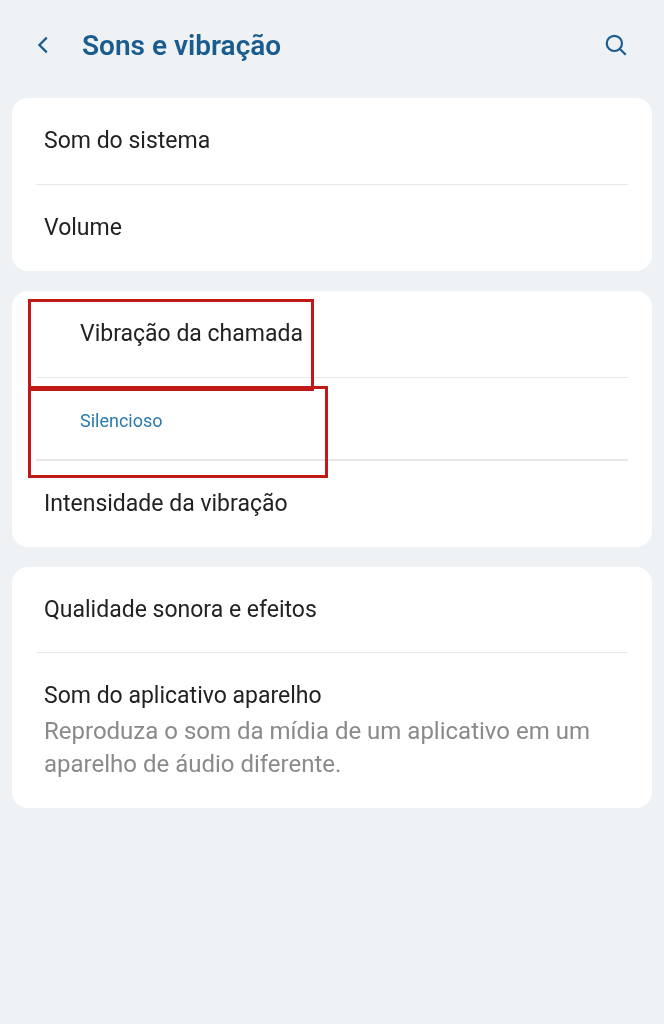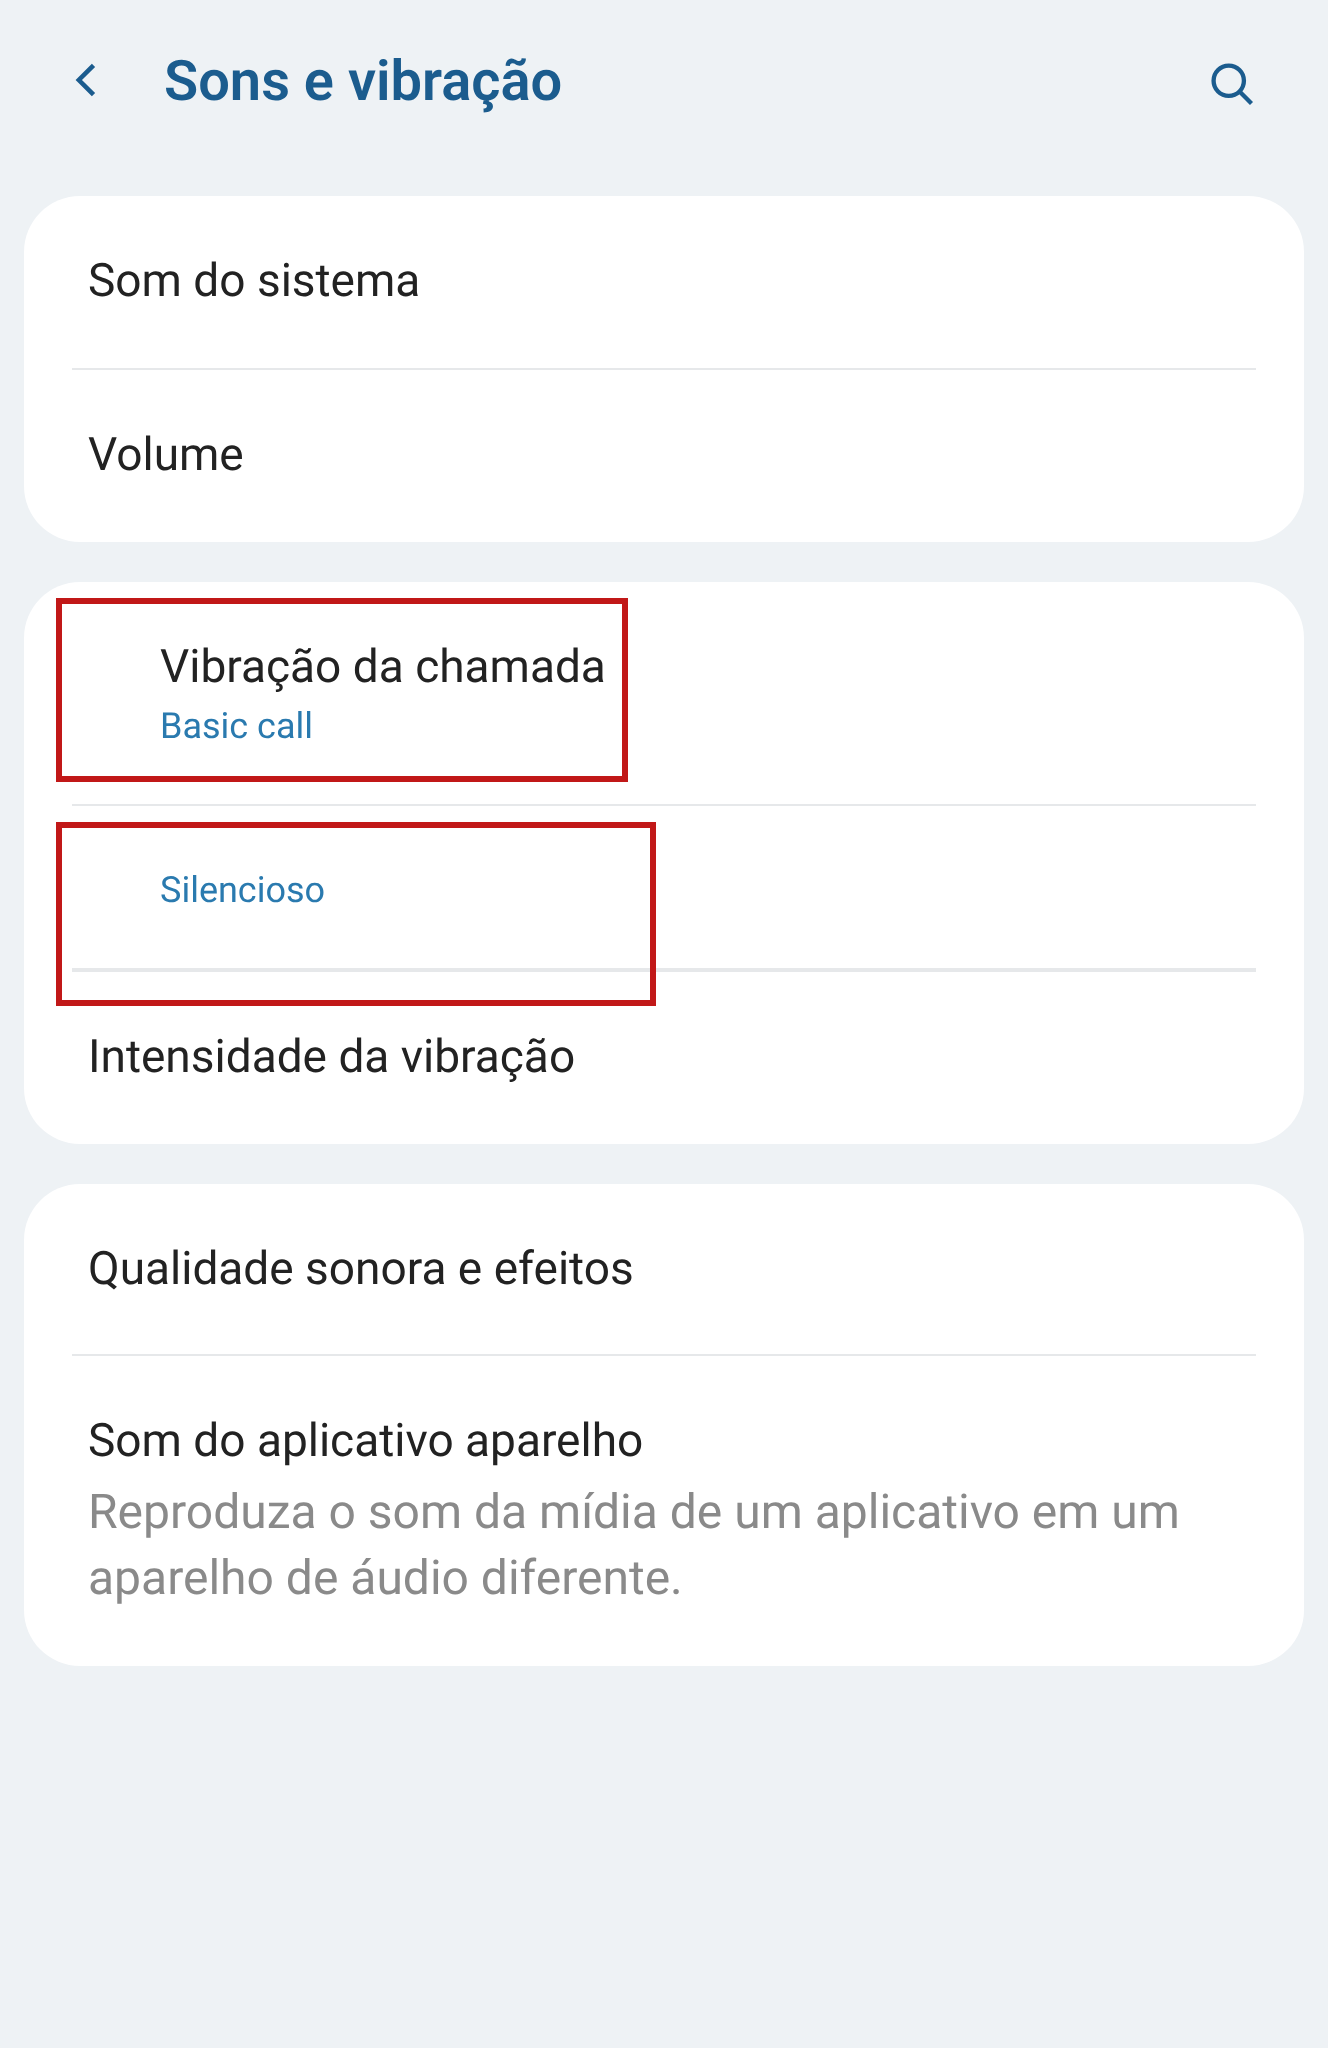--- a/index.html
+++ b/index.html
@@ -10,20 +10,21 @@
     }
     body {
       font-family: -apple-system, BlinkMacSystemFont, 'Segoe UI', Roboto, Helvetica, Arial, sans-serif;
       background-color: #eef2f5;
       width: 664px;
       height: 1024px;
       overflow: hidden;
     }
     .header {
       display: flex;
+      align-items: center;
       padding: 24px 30px 24px 28px;
       height: 90px;
     }
     .back-button {
       display: flex;
       align-items: center;
       justify-content: center;
       width: 32px;
       height: 32px;
       cursor: pointer;
@@ -53,21 +54,21 @@
     .search-button svg {
       width: 26px;
       height: 26px;
       stroke: #1b5c8e;
       stroke-width: 2;
       fill: none;
     }
     .card {
       background: #ffffff;
       margin: 12px 12px 20px 12px;
-      border-radius: 28px;
+      border-radius: 16px;
       overflow: hidden;
     }
     .list-item {
       padding: 28px 32px;
       cursor: pointer;
     }
     .list-item .title {
       font-size: 23px;
       color: #222;
       font-weight: 400;
@@ -139,21 +140,20 @@
   <div class="divider"></div>
   <div class="list-item">
     <div class="title">Volume</div>
   </div>
 </div>
 
 <div class="card">
   <div class="highlight-wrap">
     <div class="list-item">
       <div class="title">Vibração da chamada</div>
-      <div class="subtitle">Basic call</div>
     </div>
     <div class="highlight-box highlight-1"></div>
   </div>
   <div class="divider"></div>
   <div class="highlight-wrap">
     <div class="list-item">
       <div class="subtitle">Silencioso</div>
     </div>
     <div class="highlight-box highlight-2"></div>
   </div>

